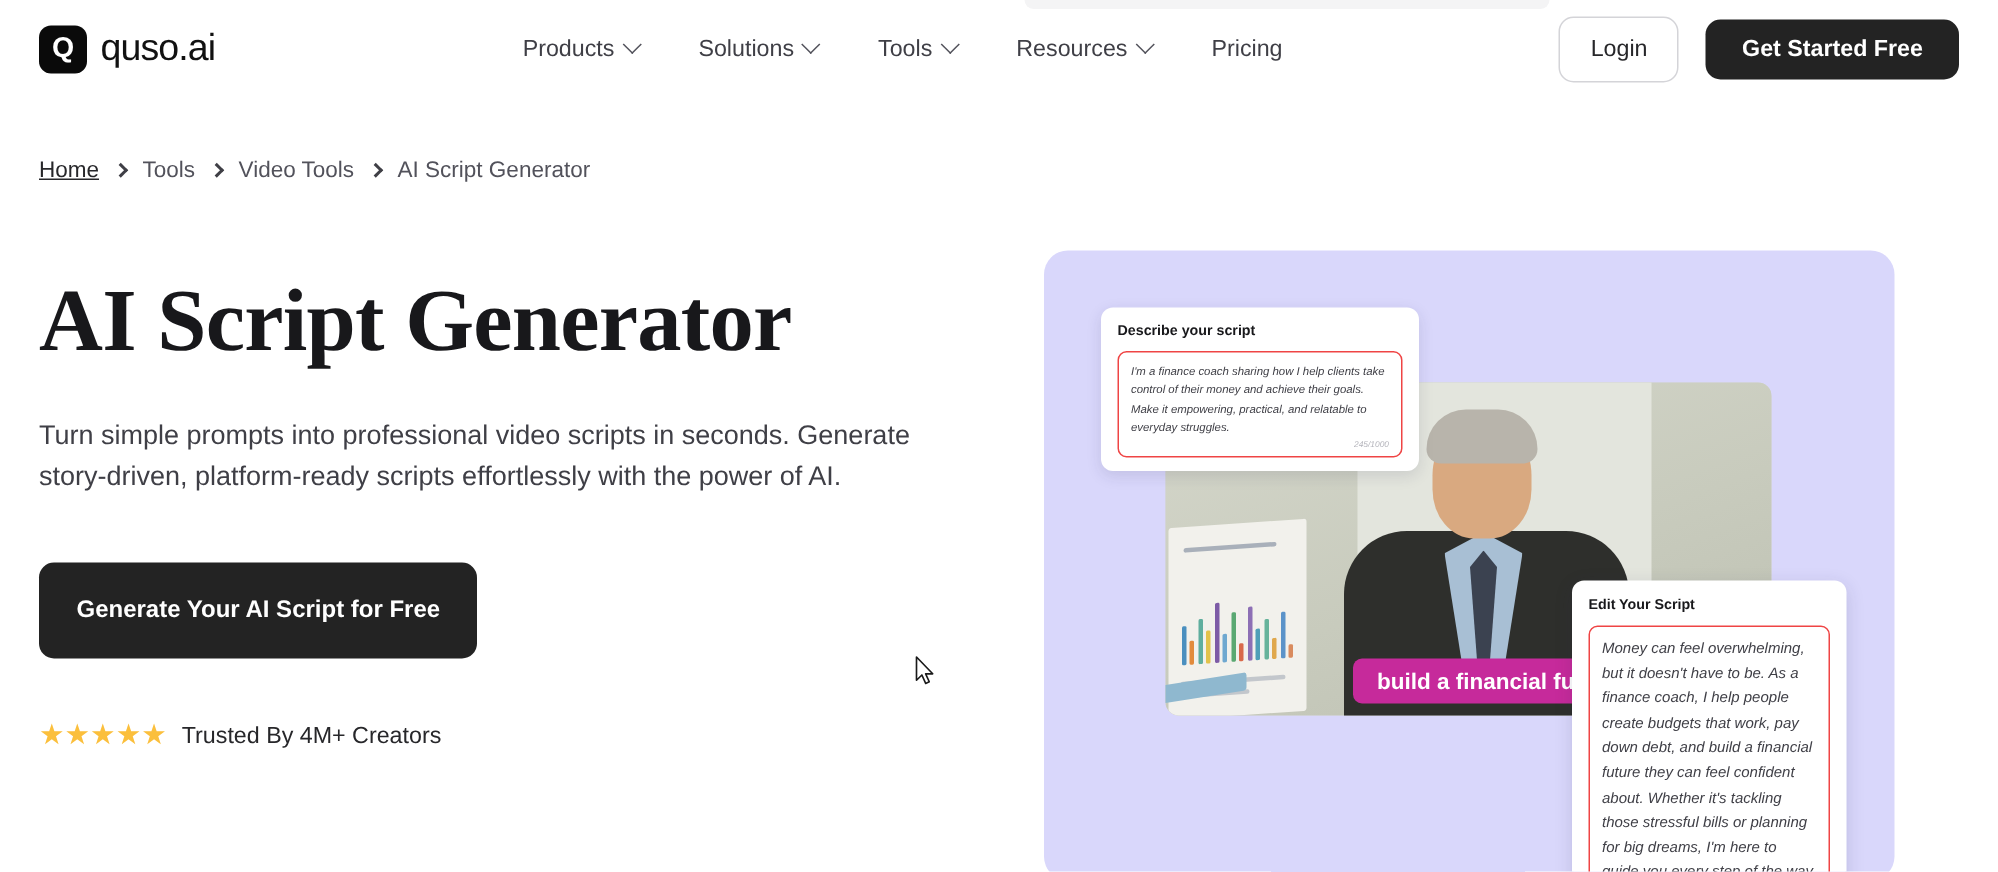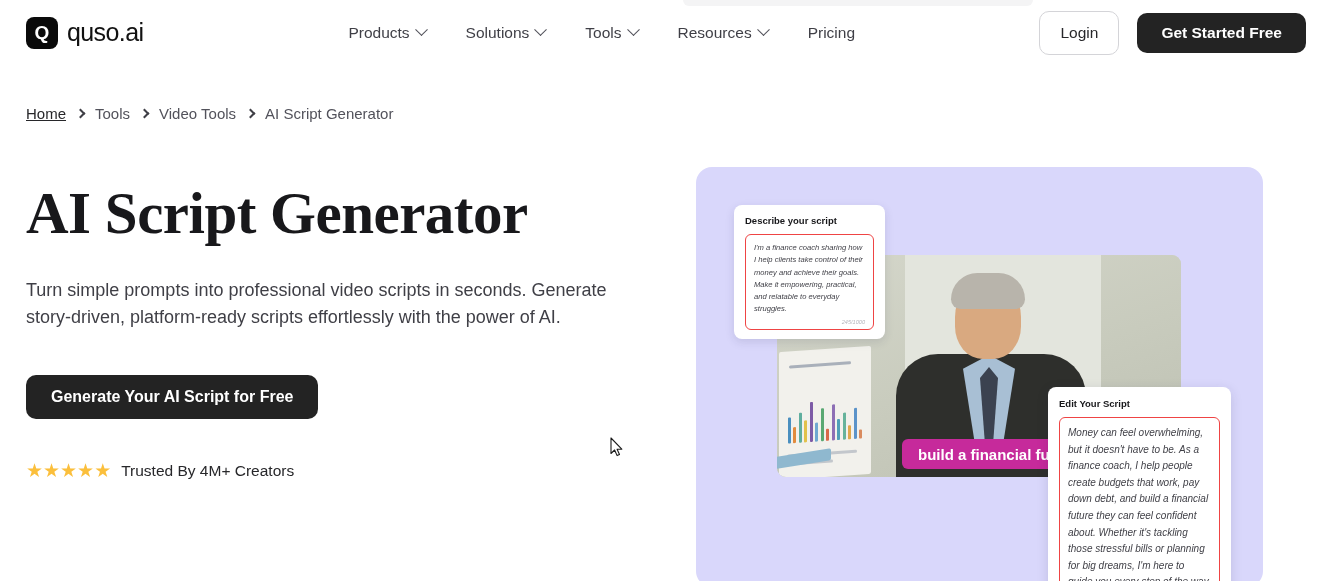--- a/index.html
+++ b/index.html
@@ -148,21 +148,21 @@
   .hero-sub {
     margin-top: 32px;
     font-size: 18px;
     line-height: 1.55;
     color: #3f3f46;
     max-width: 590px;
   }
 
   .btn-cta {
     margin-top: 43px;
-    height: 44px;
+    height: 64px;
     padding: 0 25px;
     border: none;
     border-radius: 10px;
     background: #232323;
     color: #ffffff;
     font-size: 16px;
     font-weight: bold;
     cursor: pointer;
     font-family: inherit;
   }
@@ -294,21 +294,21 @@
     font-weight: bold;
     white-space: nowrap;
     overflow: hidden;
     max-width: 290px;
   }
 
   
   .card-describe {
     position: absolute;
     left: 38px; top: 38px;
-    width: 151px;
+    width: 212px;
     background: #ffffff;
     border-radius: 8px;
     padding: 10px 11px 9px;
     box-shadow: 0 3px 10px rgba(40,40,80,.13);
   }
   .card-title {
     font-size: 9.5px;
     font-weight: bold;
     color: #18181b;
     margin-bottom: 8px;

